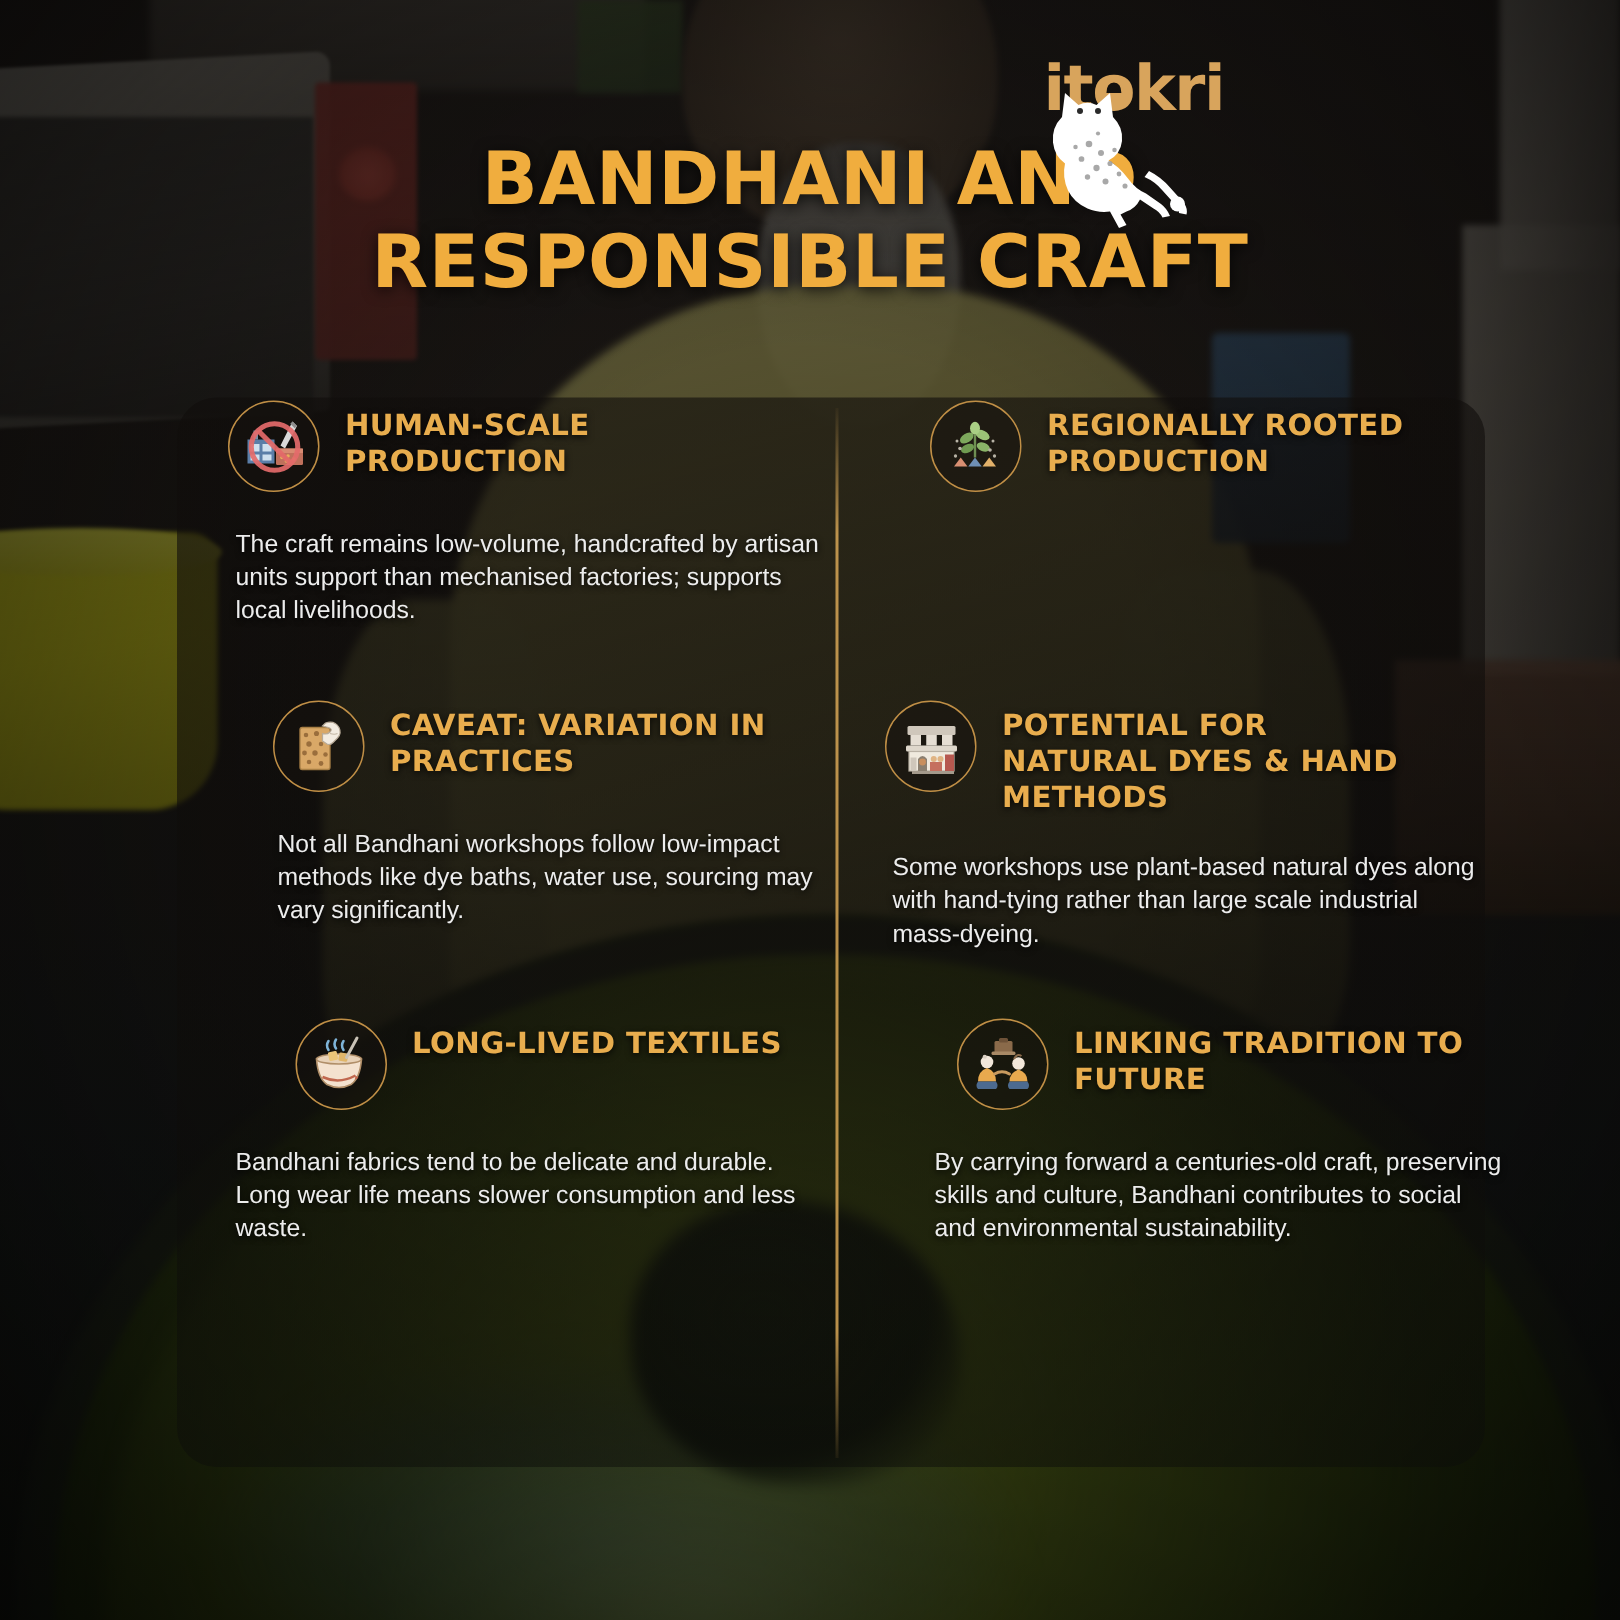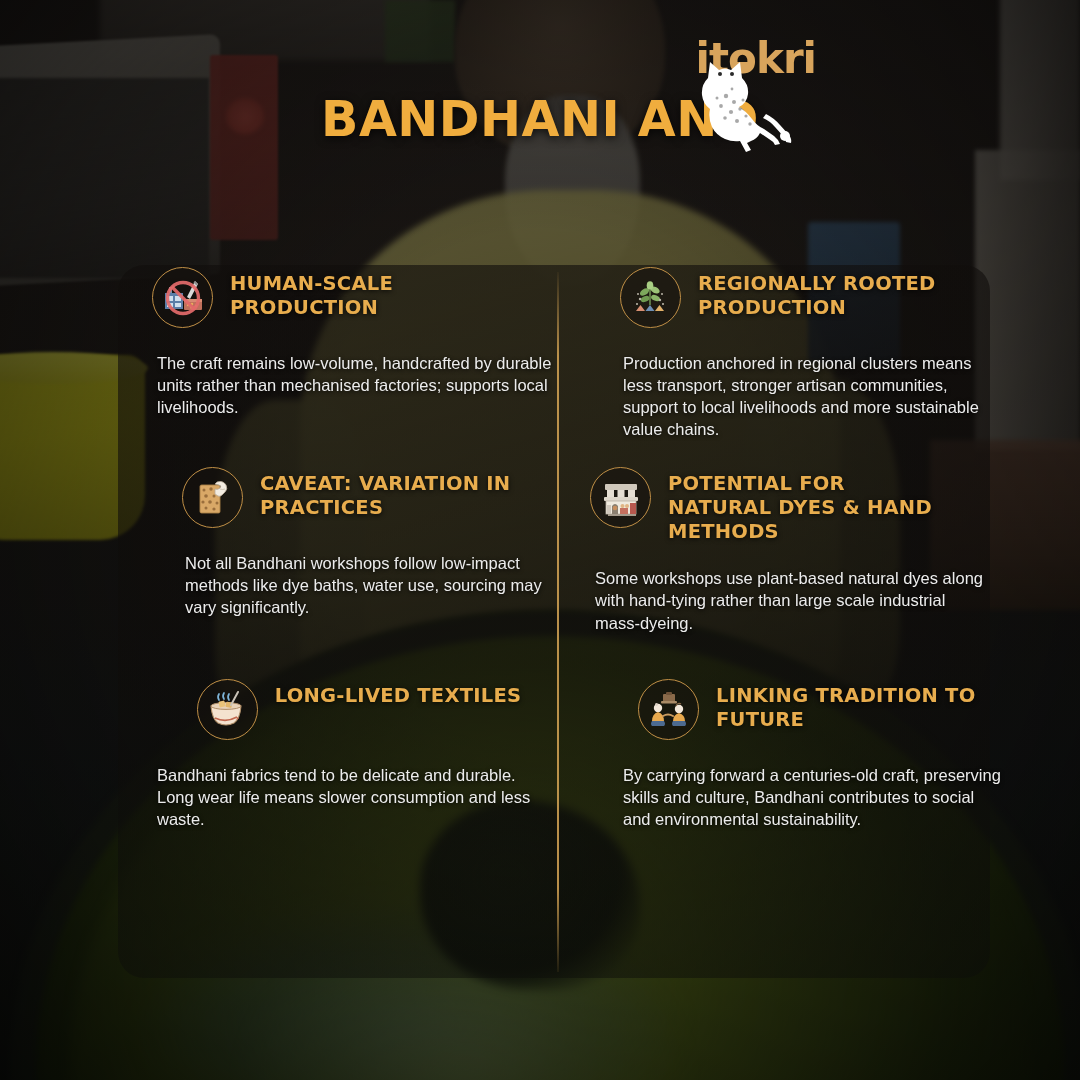--- a/index.html
+++ b/index.html
@@ -305,20 +305,21 @@
   <div class="bg-veil"></div>
   <div class="bg-vignette"></div>
 </div>
 
 <div id="header">
 
   <div class="logo"><span>it</span><span class="bowl">o</span><span>kri</span></div>
 
   <div class="title">
     <div>BANDHANI AND</div>
+    <div>RESPONSIBLE CRAFT</div>
   </div>
 
   <svg class="cat-deco" viewBox="0 0 110 100">
     <g fill="#ffffff">
       <path d="M20 26 l2 -16 l9 8 q6 -3 12 0 l9 -8 l2 16 q7 7 6 16 q-1 9 -9 13 q7 4 13 12 q5 7 12 10 l10 7 q4 3 6 8 l-5 1 q-2 -4 -6 -6 l-9 -6 q-3 6 -9 8 l-4 2 l4 7 l-5 2 l-6 -11 q-8 1 -15 -2 q-9 -4 -13 -12 q-4 -9 -2 -18 q-7 -5 -8 -14 q-1 -10 6 -17 z"></path>
       <path d="M78 62 q8 4 14 11 l9 10 q3 4 2 8 l-5 -1 q0 -3 -2 -5 l-9 -10 q-5 -6 -12 -9 z"></path>
       <circle cx="97" cy="84" r="5"></circle>
     </g>
     <g fill="#9a9a9a" opacity=".85">
       <circle cx="38" cy="44" r="2.2"></circle>
@@ -365,21 +366,21 @@
               <circle cx="32" cy="29" r="1.2"></circle>
             <circle cx="36" cy="31" r="1.2"></circle>
               <circle cx="31" cy="32.5" r="1.1"></circle>
           </g>
           <circle cx="23" cy="23" r="15.5" fill="none" stroke="#e46a6a" stroke-width="3.4" opacity=".92"></circle>
           <line x1="12" y1="12" x2="34" y2="34" stroke="#e46a6a" stroke-width="3.4" opacity=".92"></line>
         </svg>
       </div>
       <div class="card-title">HUMAN-SCALE PRODUCTION</div>
     </div>
-    <div class="card-body">The craft remains low-volume, handcrafted by durable units rather than mechanised factories; supports local livelihoods.</div>
+    <div class="card-body">The craft remains low-volume, handcrafted by artisan units support than mechanised factories; supports local livelihoods.</div>
   </div>
 
   <div class="card right">
     <div class="card-head">
       <div class="icon-circle">
         <svg width="46" height="46" viewBox="0 0 46 46">
           <path d="M22 30 L22 15" stroke="#6e8f52" stroke-width="1.6" fill="none"></path>
           <ellipse cx="16.5" cy="17" rx="5" ry="3" fill="#7da85c" transform="rotate(-32 16.5 17)"></ellipse>
           <ellipse cx="27" cy="15" rx="5" ry="3" fill="#9bc277" transform="rotate(26 27 15)"></ellipse>
           <ellipse cx="17" cy="24" rx="4.6" ry="2.8" fill="#6f9a50" transform="rotate(-24 17 24)"></ellipse>
@@ -393,21 +394,20 @@
             <circle cx="35" cy="29" r="1.1"></circle>
               <circle cx="9" cy="29" r="1.1"></circle>
           </g>
           <path d="M8 36 L12.5 30 L17 36 Z" fill="#d98f72"></path>
           <path d="M17.5 36 L22 30 L26.5 36 Z" fill="#6e8fb5"></path>
           <path d="M27 36 L31.5 30 L36 36 Z" fill="#e2b16a"></path>
         </svg>
       </div>
       <div class="card-title">REGIONALLY ROOTED PRODUCTION</div>
     </div>
-    <div class="card-body">Production anchored in regional clusters means less transport, stronger artisan communities, support to local livelihoods and more sustainable value chains.</div>
   </div>
 
   <div class="card right">
     <div class="card-head">
       <div class="icon-circle">
         <svg width="46" height="46" viewBox="0 0 46 46">
           <rect x="10" y="10" width="20" height="28" rx="1.5" fill="#d9a867"></rect>
           <rect x="10" y="10" width="20" height="28" rx="1.5" fill="none" stroke="#a87f45" stroke-width=".9"></rect>
           <g fill="#8a5f32" opacity=".8">
             <circle cx="14" cy="15" r="1.5"></circle>

